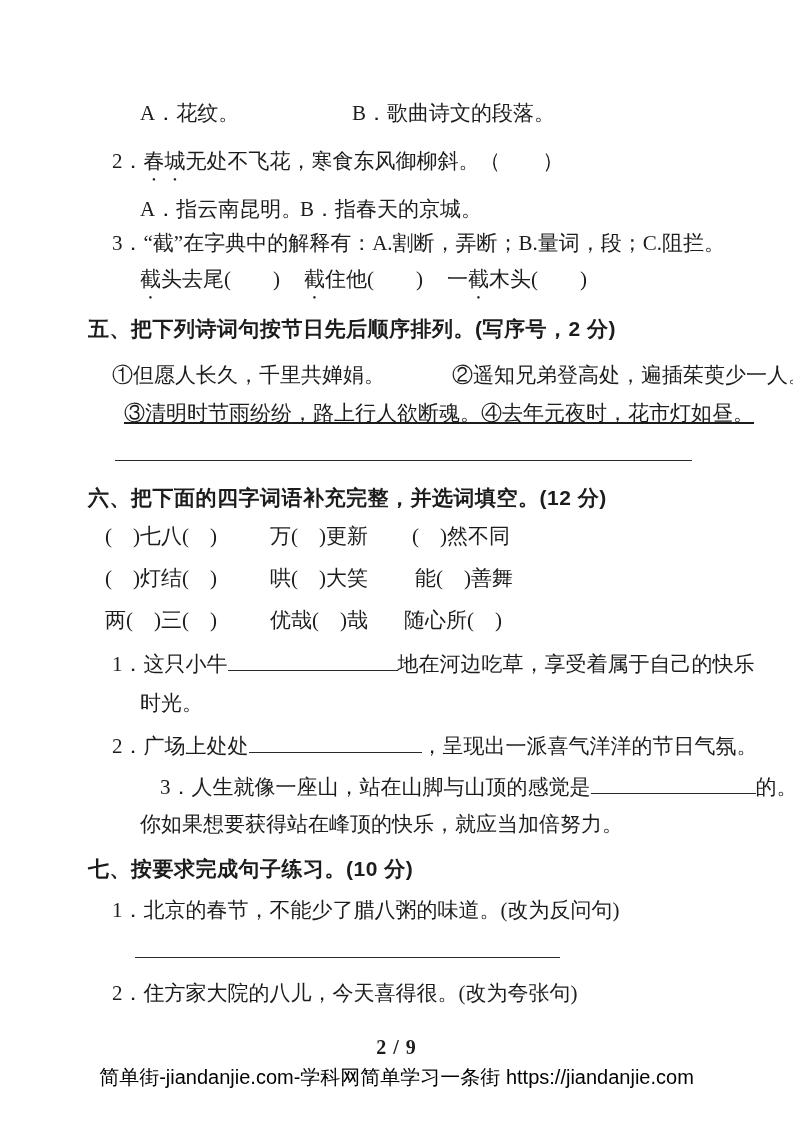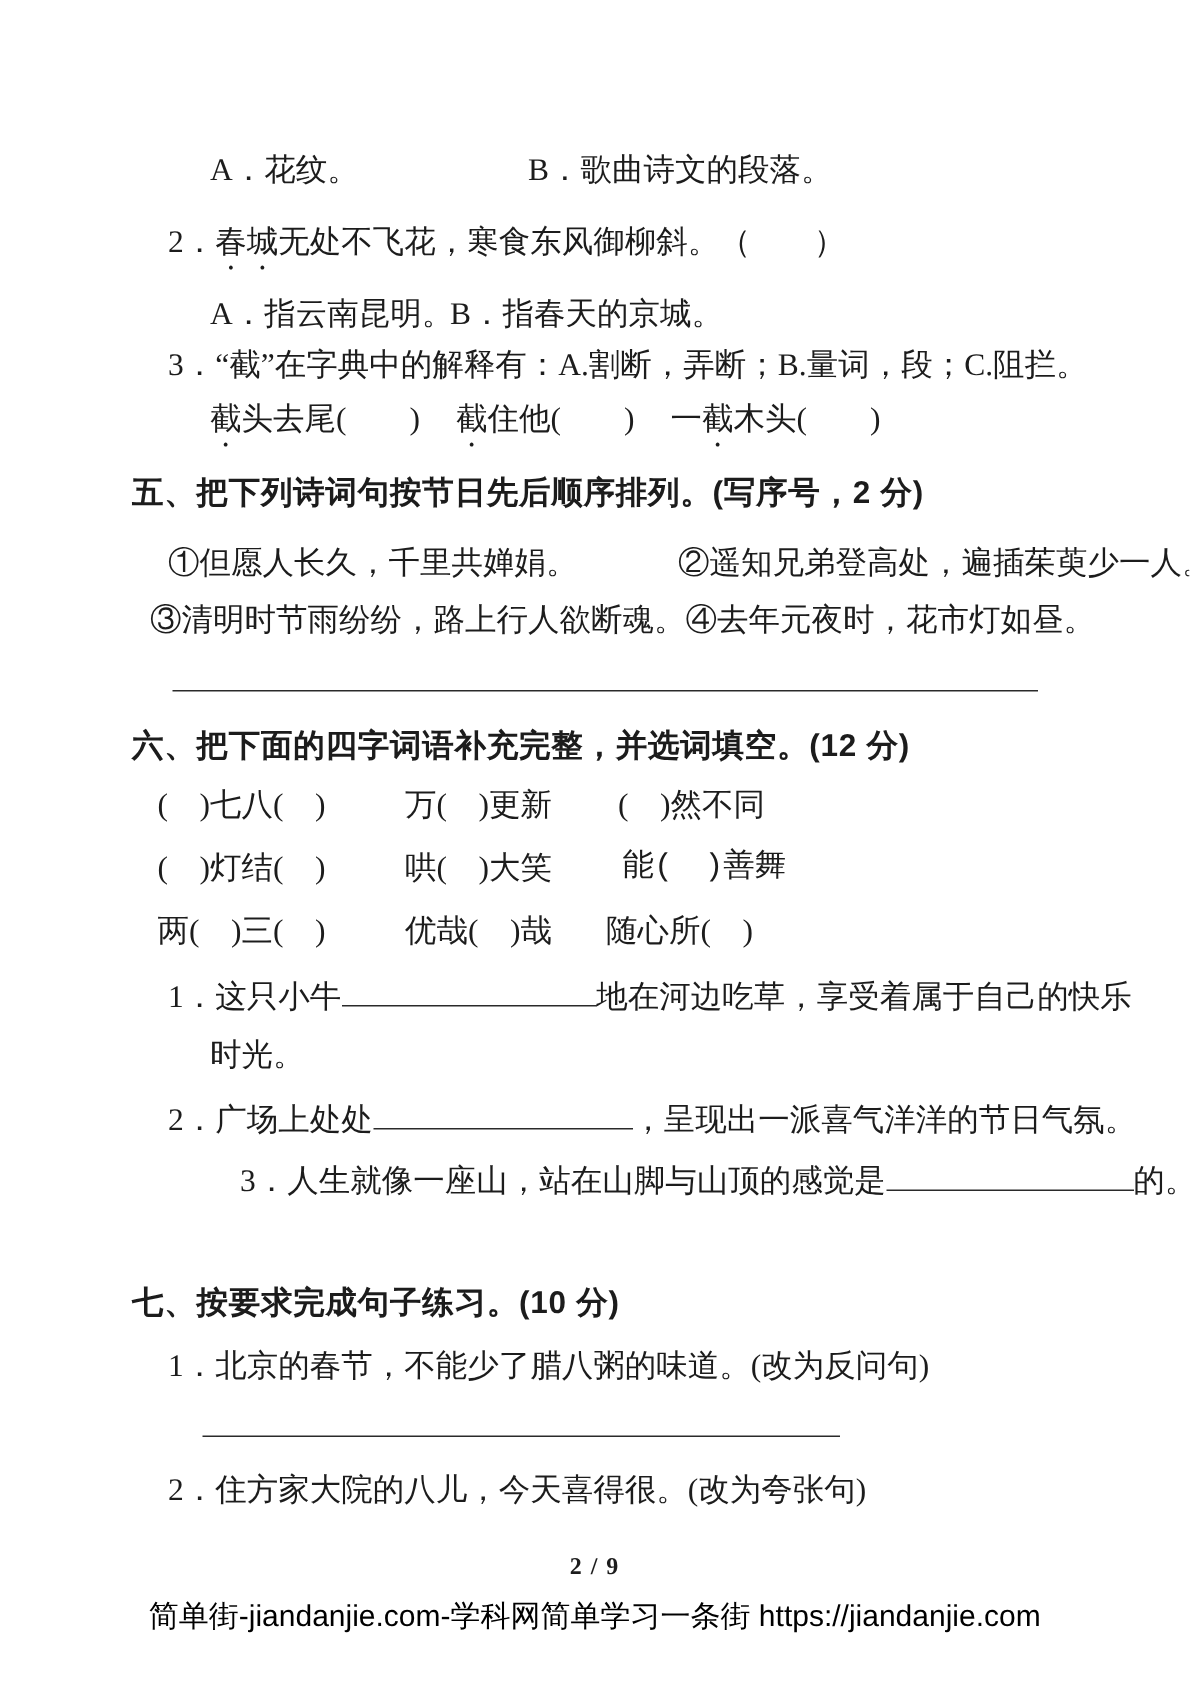--- a/index.html
+++ b/index.html
@@ -36,21 +36,21 @@
   .blank.w165{width:165px;}
   .answer-rule{
     position:absolute;
     border-bottom:1.6px solid #2a2a2a;
     height:20px;
   }
   .footer-page{
     position:absolute;left:0;width:100%;
     text-align:center;
     font-weight:700;
-    font-size:16px;
+    font-size:20px;
     letter-spacing:1px;
   }
   .footer-site{
     position:absolute;left:0;width:100%;
     text-align:center;
     font-family:"Liberation Sans","DejaVu Sans",sans-serif;
     font-size:20px;
     color:#000000;
   }
 </style>
@@ -71,55 +71,56 @@
 
   <div class="line" style="left:112px;top:230px;">3．“截”在字典中的解释有：A.割断，弄断；B.量词，段；C.阻拦。</div>
 
   <div class="line" style="left:140px;top:266px;">
     <span><span class="em-dots">截</span><span>头去尾(　　)</span></span><span class="gap"></span><span><span class="em-dots">截</span><span>住他(　　)</span></span><span class="gap"></span><span><span>一</span><span class="em-dots">截</span><span>木头(　　)</span></span>
   </div>
 
   <div class="line heading" style="left:88px;top:315px;">五、把下列诗词句按节日先后顺序排列。(写序号，2 分)</div>
   <div class="line" style="left:112px;top:362px;">①但愿人长久，千里共婵娟。</div>
   <div class="line" style="left:452px;top:362px;">②遥知兄弟登高处，遍插茱萸少一人。</div>
-  <div class="line" style="left:100px;top:400px;">③清明时节雨纷纷，路上行人欲断魂。④去年元夜时，花市灯如昼。</div>
+  <div class="line" style="left:124px;top:400px;text-decoration:underline;">③清明时节雨纷纷，路上行人欲断魂。④去年元夜时，花市灯如昼。</div>
   <div class="answer-rule" style="left:115px;top:440px;width:577px;"></div>
 
   <div class="line heading" style="left:88px;top:484px;">六、把下面的四字词语补充完整，并选词填空。(12 分)</div>
 
   <div>
     <div class="line" style="left:105px;top:523px;">
       <span style="position:absolute;left:0;">(　)七八(　)</span>
       <span style="position:absolute;left:165px;text-align:right;">万(　)更新</span>
       <span style="position:absolute;left:307px;">(　)然不同</span>
     </div>
     <div class="line" style="left:105px;top:565px;">
       <span style="position:absolute;left:0;">(　)灯结(　)</span>
       <span style="position:absolute;left:165px;">哄(　)大笑</span>
-      <span style="position:absolute;left:310px;font-family:Liberation Mono, monospace;">能(　)善舞</span>
+      <span style="position:absolute;left:310px;">能(　)善舞</span>
     </div>
     <div class="line" style="left:105px;top:607px;">
       <span style="position:absolute;left:0;">两(　)三(　)</span>
       <span style="position:absolute;left:165px;">优哉(　)哉</span>
       <span style="position:absolute;left:299px;">随心所(　)</span>
     </div>
   </div>
 
   <div class="line" style="left:112px;top:648px;">
     <span>1．这只小牛</span><span class="blank w170"></span><span>地在河边吃草，享受着属于自己的快乐</span>
   </div>
   <div class="line" style="left:140px;top:690px;">时光。</div>
 
   <div class="line" style="left:112px;top:730px;">
     <span>2．广场上处处</span><span class="blank w173"></span><span>，呈现出一派喜气洋洋的节日气氛。</span>
   </div>
 
   <div class="line" style="left:112px;top:771px;margin-left:48px;">
     <span>3．人生就像一座山，站在山脚与山顶的感觉是</span><span class="blank w165"></span><span>的。</span>
   </div>
+  <div class="line" style="left:140px;top:811px;">你如果想要获得站在峰顶的快乐，就应当加倍努力。</div>
 
   <div class="line heading" style="left:88px;top:855px;">七、按要求完成句子练习。(10 分)</div>
   <div class="line" style="left:112px;top:897px;">1．北京的春节，不能少了腊八粥的味道。(改为反问句)</div>
   <div class="answer-rule" style="left:135px;top:937px;width:425px;"></div>
   <div class="line" style="left:112px;top:980px;">2．住方家大院的八儿，今天喜得很。(改为夸张句)</div>
 
   <div class="footer-page" style="top:1036px;">2 / 9</div>
   <div class="footer-site" style="top:1064px;">简单街-jiandanjie.com-学科网简单学习一条街 https://jiandanjie.com</div>
 
 </div>

